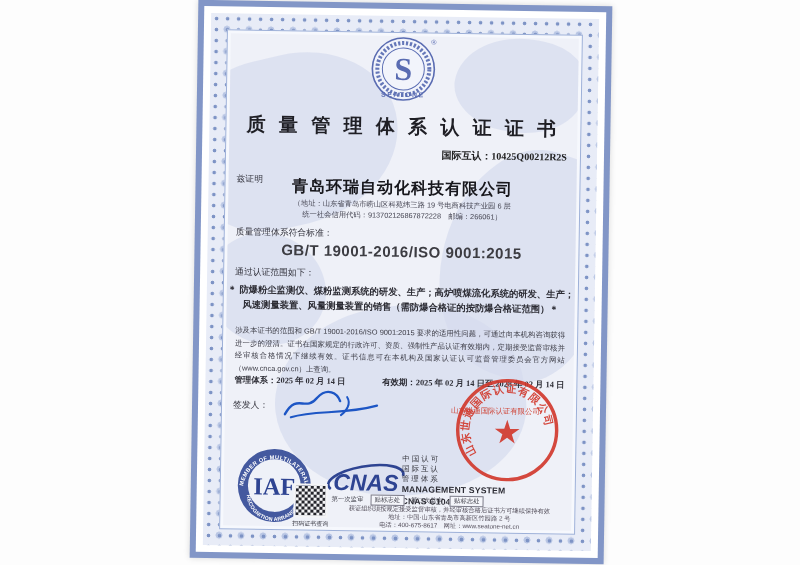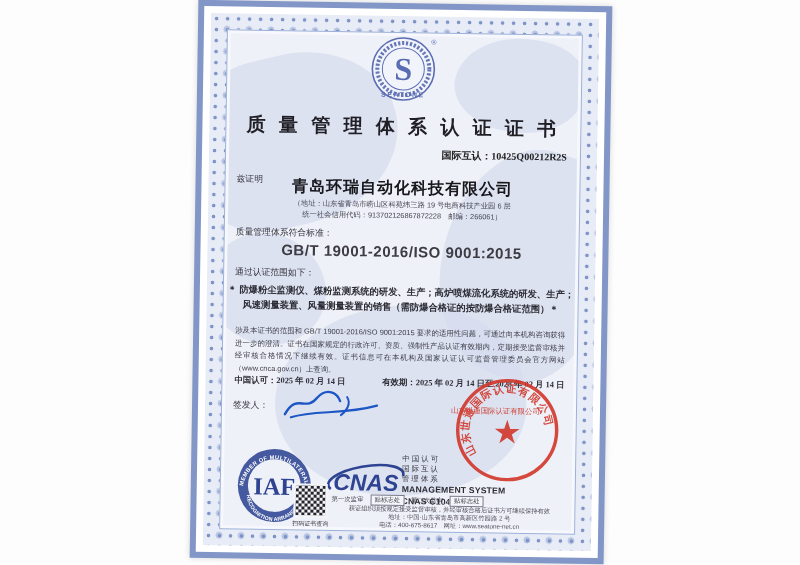--- a/index.html
+++ b/index.html
@@ -114,21 +114,21 @@
       <div class="abs stdlabel label-sm">质量管理体系符合标准：</div>
       <div class="abs standard">GB/T 19001-2016/ISO 9001:2015</div>
 
       <div class="abs scopelabel label-sm">通过认证范围如下：</div>
       <div class="abs scope scope1">＊ 防爆粉尘监测仪、煤粉监测系统的研发、生产；高炉喷煤流化系统的研发、生产；</div>
       <div class="abs scope scope2">风速测量装置、风量测量装置的销售（需防爆合格证的按防爆合格证范围）＊</div>
 
       <div class="abs notice">涉及本证书的范围和 GB/T 19001-2016/ISO 9001:2015 要求的适用性问题，可通过向本机构咨询获得进一步的澄清。证书在国家规定的行政许可、资质、强制性产品认证有效期内，定期接受监督审核并经审核合格情况下继续有效。证书信息可在本机构及国家认证认可监督管理委员会官方网站（www.cnca.gov.cn）上查询。</div>
 
       <div class="abs dates">
-        <span><span>中国认可：</span><span>2025 年 02 月 14 日</span></span>
+        <span><span>管理体系：</span><span>2025 年 02 月 14 日</span></span>
         <span><span>有效期：</span><span>2025 年 02 月 14 日至 2028 年 02 月 14 日</span></span>
       </div>
 
       <div class="abs signer label-sm">签发人：</div>
 
       <svg class="abs signature" viewBox="0 0 108 44">
         <path d="M8,30 C20,8 28,28 40,13 C50,2 60,8 63,16" fill="none" stroke="#1d56c5" stroke-width="2.4" stroke-linecap="round"></path>
         <path d="M14,33 C38,25 66,30 100,20" fill="none" stroke="#1d56c5" stroke-width="2.2" stroke-linecap="round"></path>
         <path d="M70,12 C74,18 70,26 64,30" fill="none" stroke="#1d56c5" stroke-width="2" stroke-linecap="round"></path>
       </svg>

